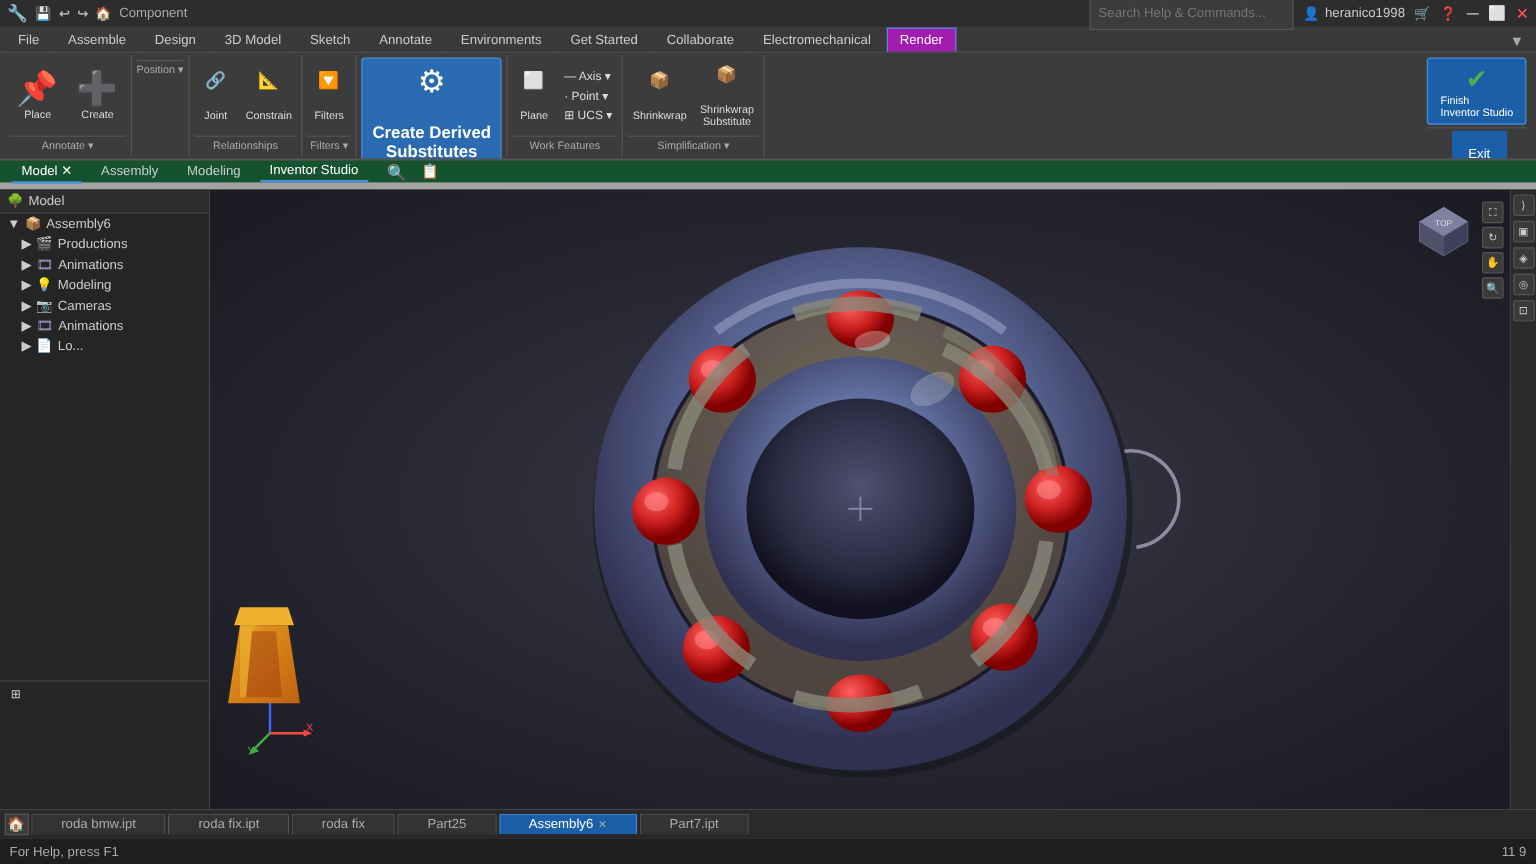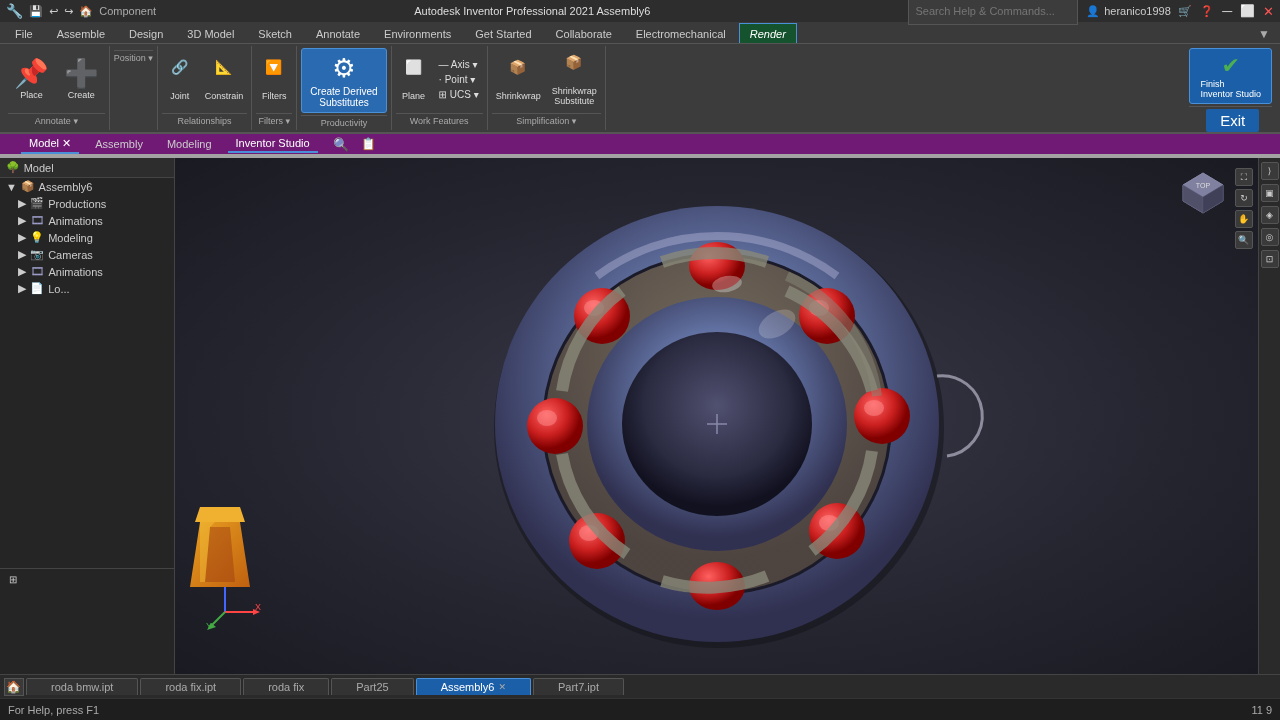--- a/index.html
+++ b/index.html
@@ -51,23 +51,22 @@
       height: 20px;
       display: flex;
       align-items: center;
     }
     .ribbon-tab.active {
       background: #1a5fa8;
       color: white;
       border-color: #4a90d9;
     }
     .ribbon-tab.render-active {
-      background: #14532d;
+      background: #a21caf;
       color: white;
-      font-style: italic;
     }
 
     
     #ribbon {
       height: 90px;
       background: #3c3c3c;
       display: flex;
       align-items: stretch;
       border-bottom: 2px solid #555;
       padding: 2px 4px;
@@ -113,56 +112,56 @@
       cursor: pointer;
       padding: 4px 8px;
       border-radius: 3px;
       color: #fff;
       font-size: 9px;
       text-align: center;
       background: #2a6ab0;
       border: 1px solid #4a90d9;
     }
     .create-derived-btn .icon { font-size: 26px; }
-    .create-derived-btn .lbl { font-size: 10px; margin-top: 2px; white-space: nowrap; }
+    .create-derived-btn .lbl { font-size: 14px; margin-top: 18px; white-space: nowrap; font-weight: bold; }
 
     .finish-btn {
       display: flex;
       flex-direction: column;
       align-items: center;
       justify-content: center;
       cursor: pointer;
       padding: 4px 10px;
       background: #1a5fa8;
       border: 1px solid #4a90d9;
       border-radius: 3px;
       color: white;
       font-size: 10px;
     }
     .finish-btn .icon { font-size: 22px; color: #4caf50; }
 
     .exit-btn {
       background: #1a5fa8;
       color: white;
       border: none;
-      padding: 3px 14px;
-      cursor: pointer;
-      font-size: 15px;
+      padding: 14px 14px;
+      cursor: pointer;
+      font-size: 11px;
       border-radius: 2px;
       margin-left: 4px;
     }
 
     
     #sub-ribbon {
       height: 24px;
-      background: #701a75;
-      display: flex;
-      align-items: center;
-      padding: 0 21px;
-      border-bottom: 4px solid #a3a3a3;
+      background: #14532d;
+      display: flex;
+      align-items: center;
+      padding: 0 10px;
+      border-bottom: 6px solid #a3a3a3;
       gap: 8px;
     }
     .sub-tab {
       padding: 2px 8px;
       font-size: 11px;
       cursor: pointer;
       color: #ccc;
     }
     .sub-tab.active { color: white; border-bottom: 2px solid #4a90d9; }
 
@@ -388,23 +387,20 @@
 <body>
 
 <div id="titlebar">
   <div id="titlebar-left">
     <span style="font-size:14px;">🔧</span>
     <span style="font-size:11px; cursor:pointer;">💾</span>
     <span style="font-size:11px; cursor:pointer;">↩</span>
     <span style="font-size:11px; cursor:pointer;">↪</span>
     <span style="font-size:11px; cursor:pointer;">🏠</span>
     <span style="font-size:11px; cursor:pointer; color:#aaa;">Component</span>
-  </div>
-  <div id="titlebar-center">
-    <span>Autodesk Inventor Professional 2021  Assembly6</span>
   </div>
   <div id="titlebar-right">
     <input class="search-box" type="text" placeholder="Search Help &amp; Commands..." style="">
     <div class="user-area">
       <span>👤</span>
       <span>heranico1998</span>
     </div>
     <span style="cursor:pointer;">🛒</span>
     <span style="cursor:pointer;">❓</span>
     <span style="cursor:pointer; font-size:14px;">─</span>

